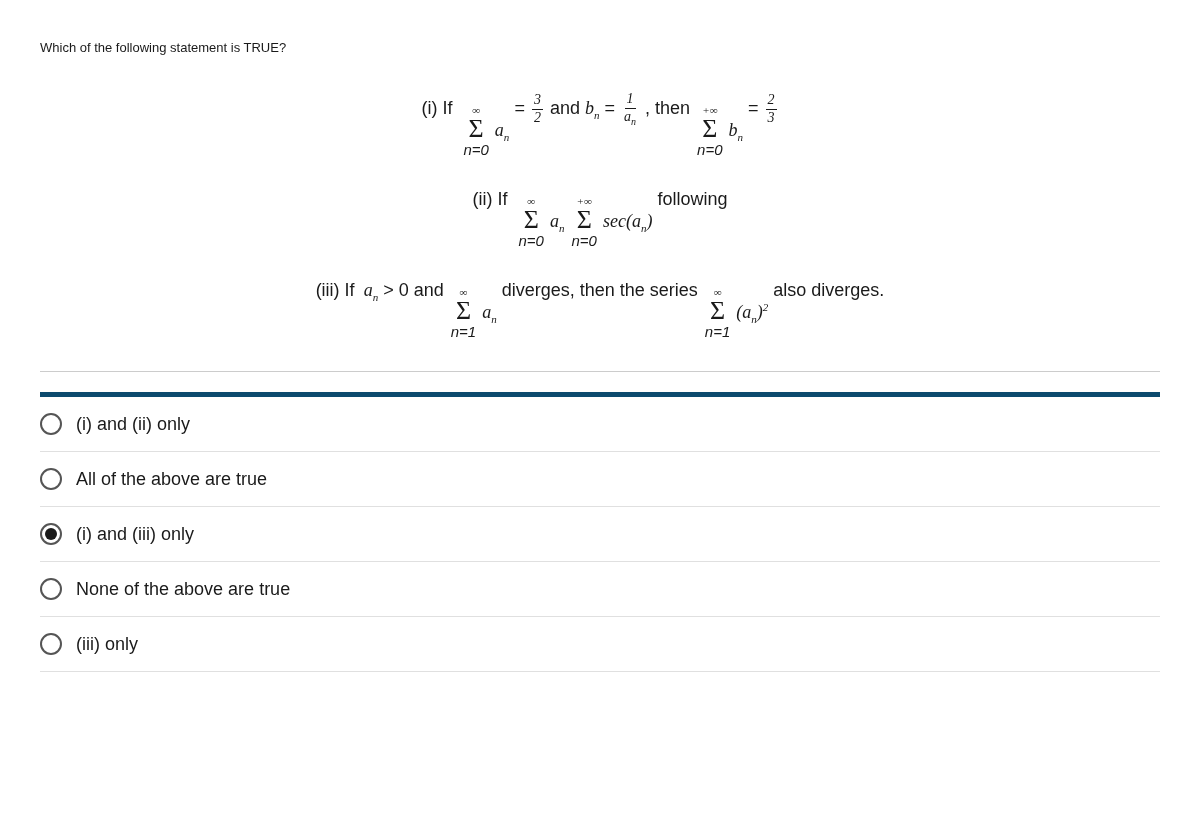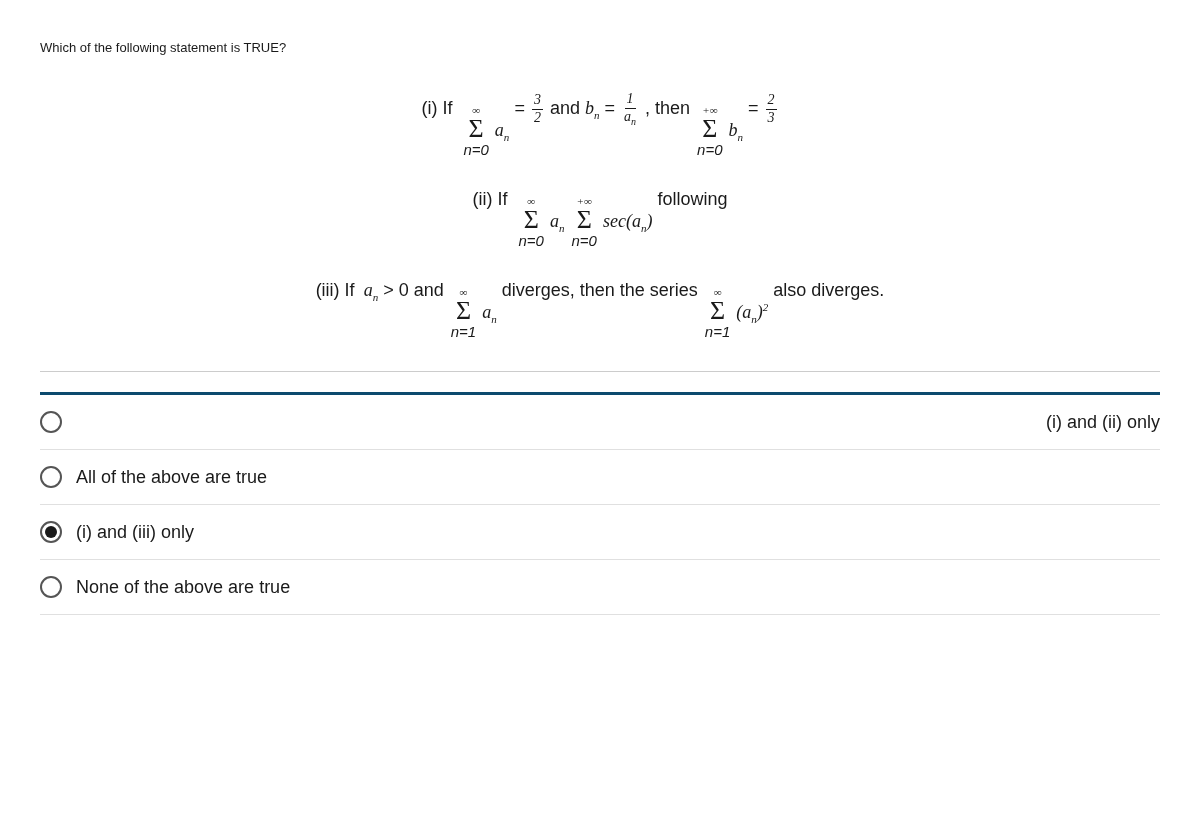--- a/index.html
+++ b/index.html
@@ -108,22 +108,21 @@
     .option-item {
       display: flex;
       align-items: center;
       gap: 14px;
       padding: 16px 0;
       border-bottom: 1px solid #e0e0e0;
       cursor: pointer;
     }
 
     .option-item:first-child {
-      border-top: 3px solid #0c4a6e;
-      justify-content: space-between;
+      border-top: 5px solid #0c4a6e;
     }
 
     .radio-outer {
       width: 22px;
       height: 22px;
       border-radius: 50%;
       border: 2px solid #555;
       display: flex;
       align-items: center;
       justify-content: center;
@@ -279,14 +278,20 @@
     <span class="option-label">(i) and (iii) only</span>
   </div>
 
   <div class="option-item">
     <div class="radio-outer">
       
     </div>
     <span class="option-label">None of the above are true</span>
   </div>
 
+  <div class="option-item">
+    <div class="radio-outer">
+      
+    </div>
+    <span class="option-label">(iii) only</span>
+  </div>
 
 </div>
 
 </body></html>

